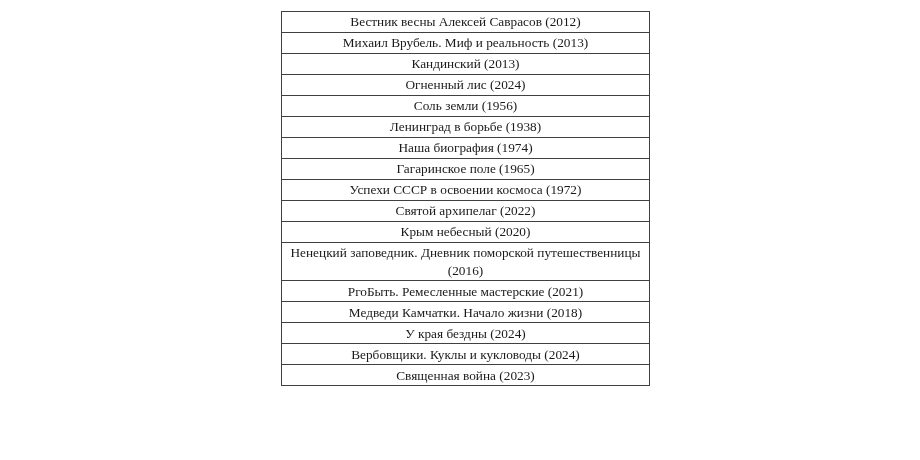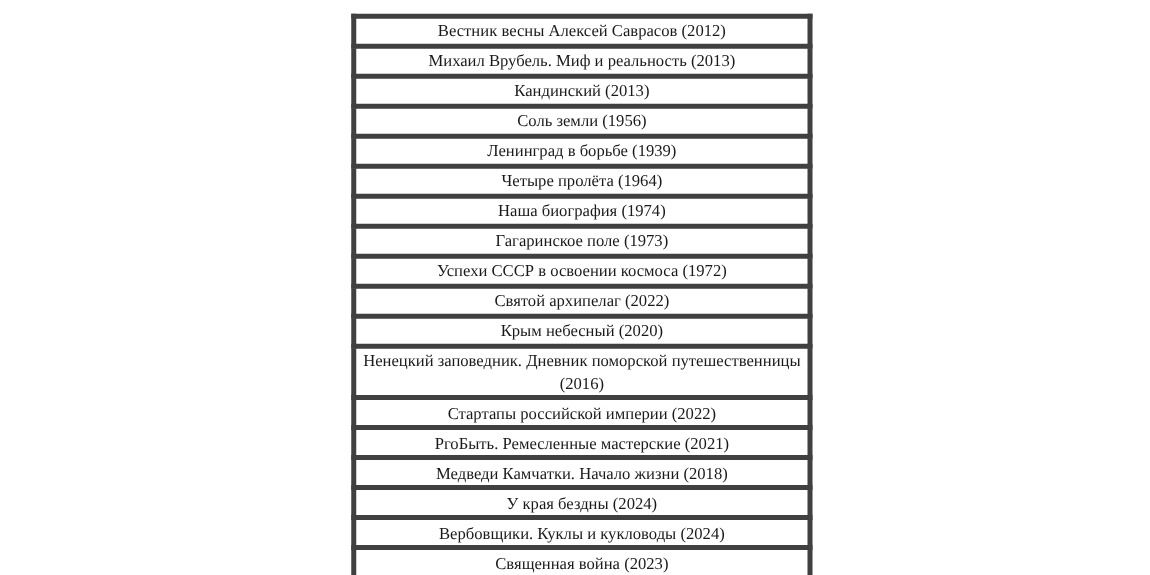--- a/index.html
+++ b/index.html
@@ -22,21 +22,21 @@
     left: 281px;
     top: 11px;
     width: 369px;
   }
   table.film-table {
     border-collapse: collapse;
     width: 369px;
     table-layout: fixed;
   }
   table.film-table td {
-    border: 4px solid #404040;
+    border: 1px solid #404040;
     text-align: center;
     vertical-align: middle;
     font-family: "Liberation Serif", serif;
     font-size: 13.3px;
     line-height: 1.33;
     color: #1a1a1a;
     padding: 1px 4px;
     height: 18px;
     word-wrap: break-word;
   }
@@ -51,48 +51,45 @@
           <tr>
             <td>Вестник весны Алексей Саврасов (2012)</td>
           </tr>
           <tr>
             <td>Михаил Врубель. Миф и реальность (2013)</td>
           </tr>
           <tr>
             <td>Кандинский (2013)</td>
           </tr>
           <tr>
+            <td>Огненный лис (2024)</td>
+          </tr>
+          <tr>
             <td>Соль земли (1956)</td>
           </tr>
           <tr>
-            <td>Ленинград в борьбе (1939)</td>
-          </tr>
-          <tr>
-            <td>Четыре пролёта (1964)</td>
+            <td>Ленинград в борьбе (1938)</td>
           </tr>
           <tr>
             <td>Наша биография (1974)</td>
           </tr>
           <tr>
-            <td>Гагаринское поле (1973)</td>
+            <td>Гагаринское поле (1965)</td>
           </tr>
           <tr>
             <td>Успехи СССР в освоении космоса (1972)</td>
           </tr>
           <tr>
             <td>Святой архипелаг (2022)</td>
           </tr>
           <tr>
             <td>Крым небесный (2020)</td>
           </tr>
           <tr>
             <td>Ненецкий заповедник. Дневник поморской путешественницы (2016)</td>
-          </tr>
-          <tr>
-            <td>Стартапы российской империи (2022)</td>
           </tr>
           <tr>
             <td>РгоБыть. Ремесленные мастерские (2021)</td>
           </tr>
           <tr>
             <td>Медведи Камчатки. Начало жизни (2018)</td>
           </tr>
           <tr>
             <td>У края бездны (2024)</td>
           </tr>

